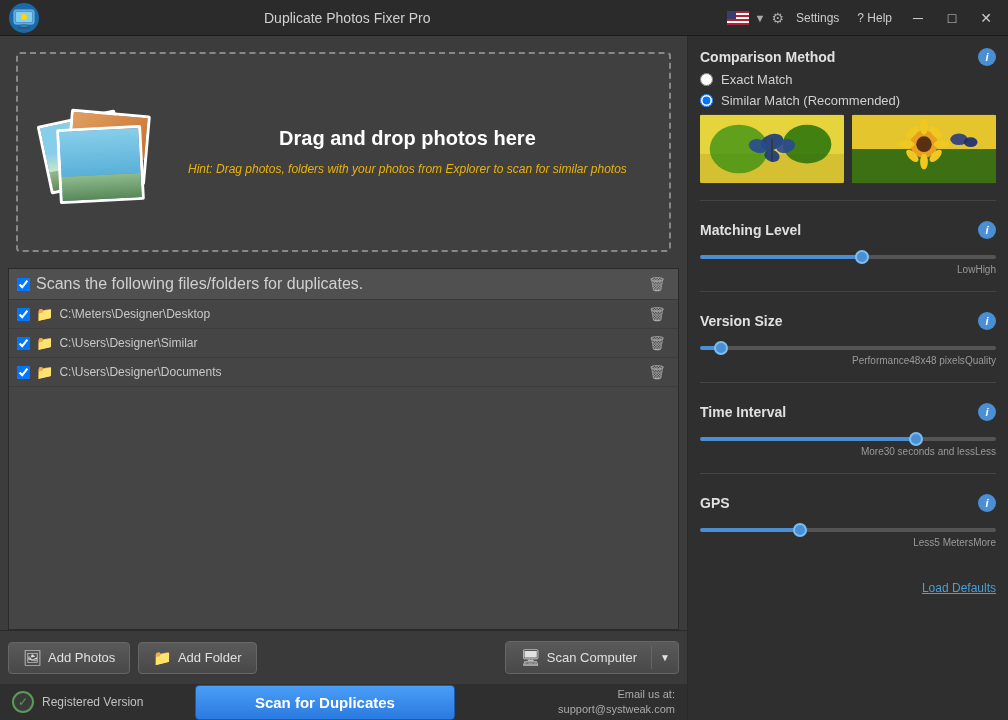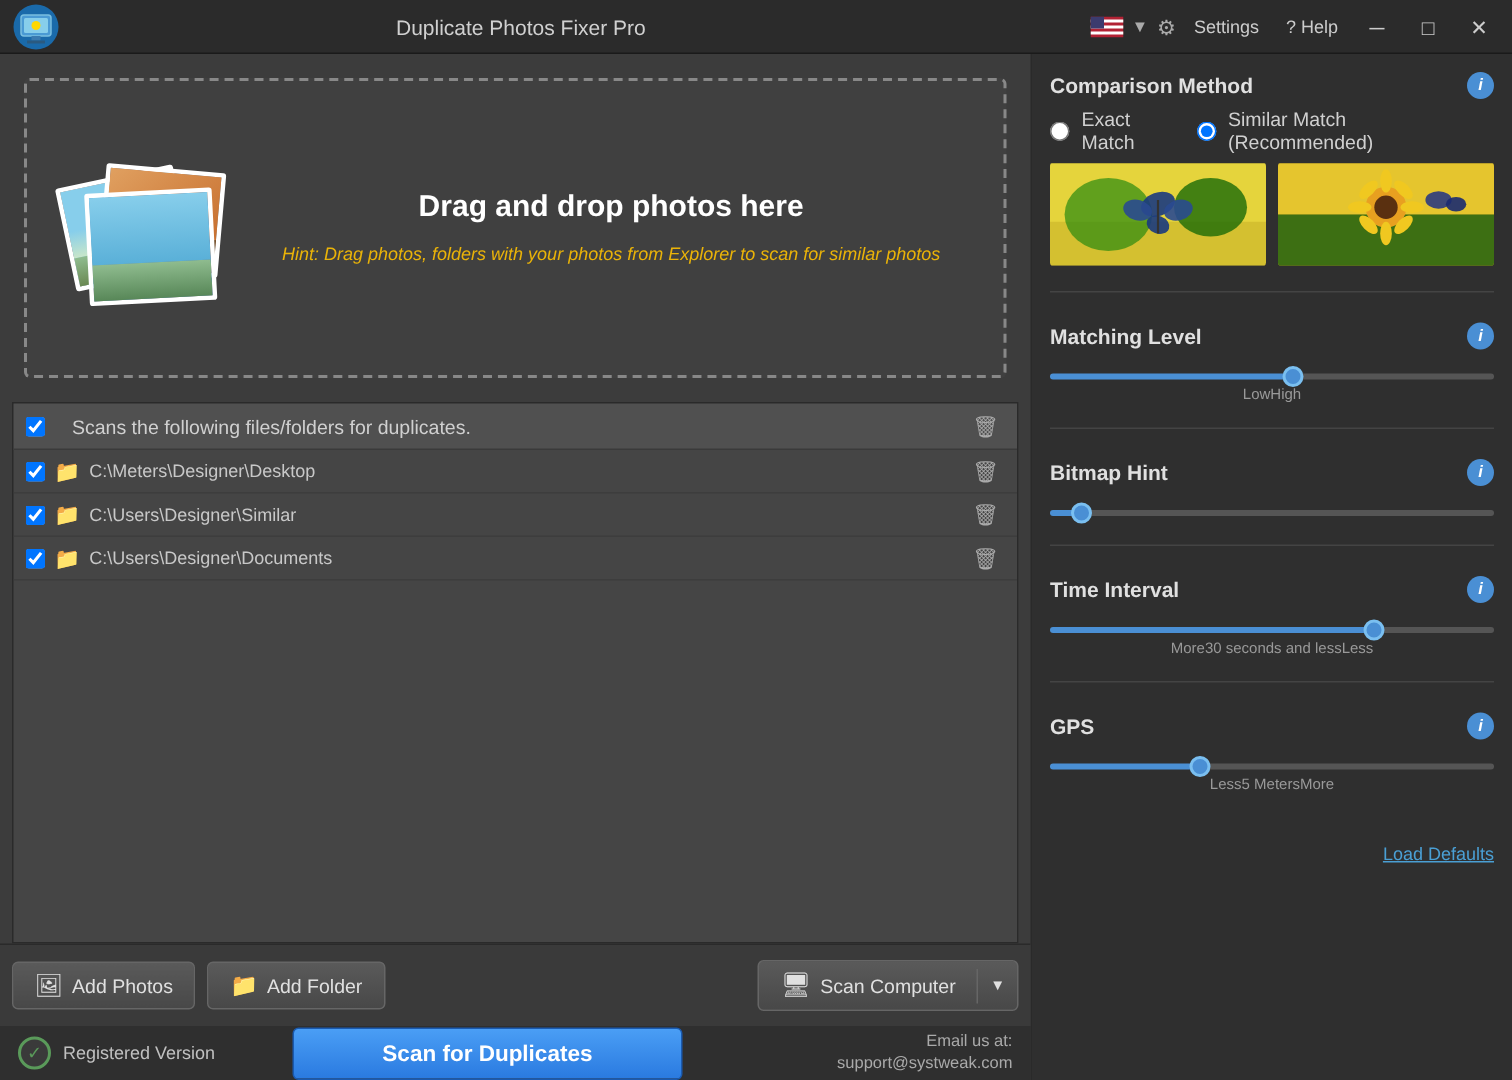--- a/index.html
+++ b/index.html
@@ -166,23 +166,22 @@
       display: flex;
       align-items: center;
       padding: 5px 8px;
       background: #505050;
       border-bottom: 1px solid #3a3a3a;
       gap: 6px;
     }
     #file-list-header input[type="checkbox"] { cursor: pointer; }
     #file-list-header-text {
       flex: 1;
-      font-size: 13px;
+      font-size: 16px;
       color: #d0d0d0;
-      margin-left: 12px;
     }
     .delete-icon {
       color: #aaa;
       cursor: pointer;
       font-size: 14px;
       padding: 2px 4px;
     }
 
     .file-item {
       display: flex;
@@ -318,21 +317,21 @@
       font-size: 11px;
       display: flex;
       align-items: center;
       justify-content: center;
       cursor: pointer;
       font-style: italic;
       font-weight: bold;
     }
 
     
-    .radio-group { display: flex; flex-direction: row; gap: 6px; margin-top: 6px; }
+    .radio-group { display: flex; flex-direction: column; gap: 6px; margin-top: 6px; }
     .radio-label {
       display: flex;
       align-items: center;
       gap: 8px;
       cursor: pointer;
       font-size: 13px;
       color: #d0d0d0;
     }
     .radio-label input[type="radio"] { cursor: pointer; }
 
@@ -346,21 +345,21 @@
       flex: 1;
       height: 70px;
       border-radius: 3px;
       overflow: hidden;
     }
 
     
     .slider-section { margin-top: 4px; }
     .slider-labels {
       display: flex;
-      justify-content: center;
+      justify-content: flex-end;
       font-size: 10px;
       color: #999;
       margin-top: 2px;
     }
     .divider { height: 1px; background: #444; margin: 4px 0; }
 
     #load-defaults {
       color: #4a9fd4;
       cursor: pointer;
       text-decoration: underline;
@@ -584,25 +583,30 @@
       <div class="slider-labels">
         <span>Low</span>
         <span>High</span>
       </div>
     </div>
 
     <div class="divider"></div>
 
     <div class="slider-section">
       <div class="section-title">
-        <span>Bitmap Hint</span>
+        <span>Version Size</span>
         <div class="info-icon">i</div>
       </div>
       <div style="margin-top:8px;">
         <input type="range" min="0" max="100" value="5" class="custom-slider" style="background: linear-gradient(to right, rgb(74, 143, 212) 5%, rgb(85, 85, 85) 5%);">
+      </div>
+      <div class="slider-labels">
+        <span>Performance</span>
+        <span>48x48 pixels</span>
+        <span>Quality</span>
       </div>
     </div>
 
     <div class="divider"></div>
 
     <div class="slider-section">
       <div class="section-title">
         <span>Time Interval</span>
         <div class="info-icon">i</div>
       </div>

